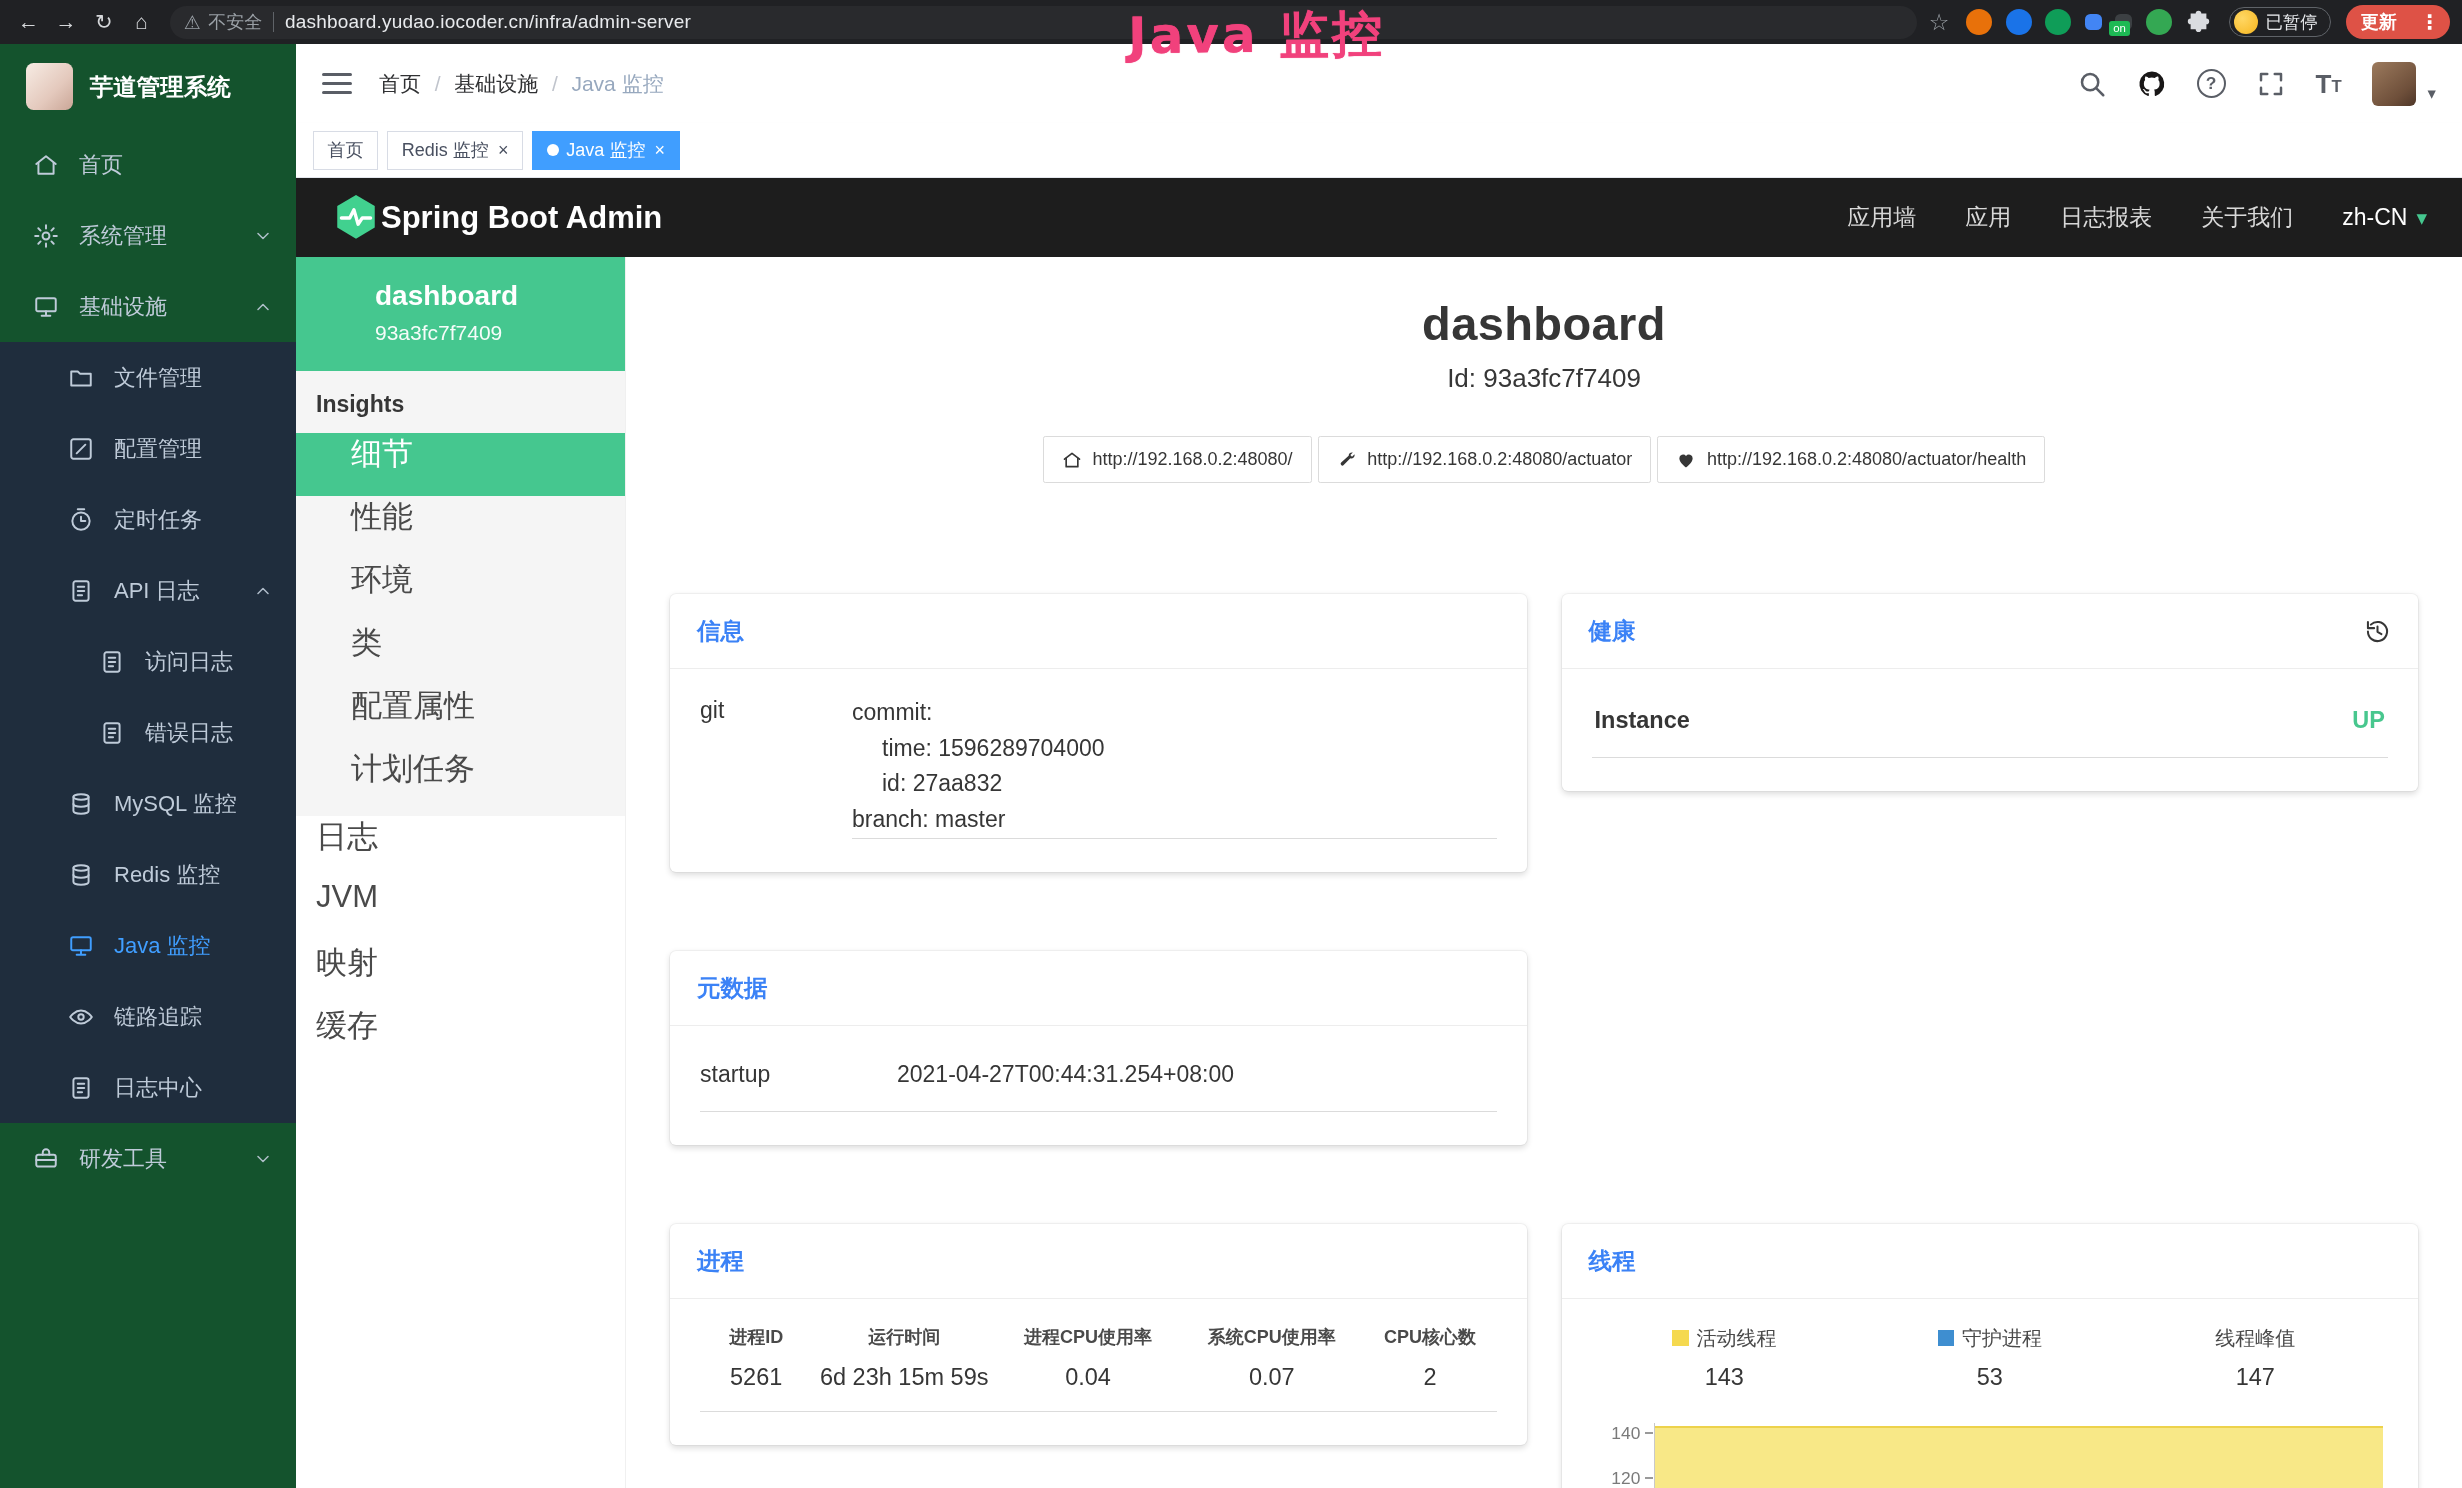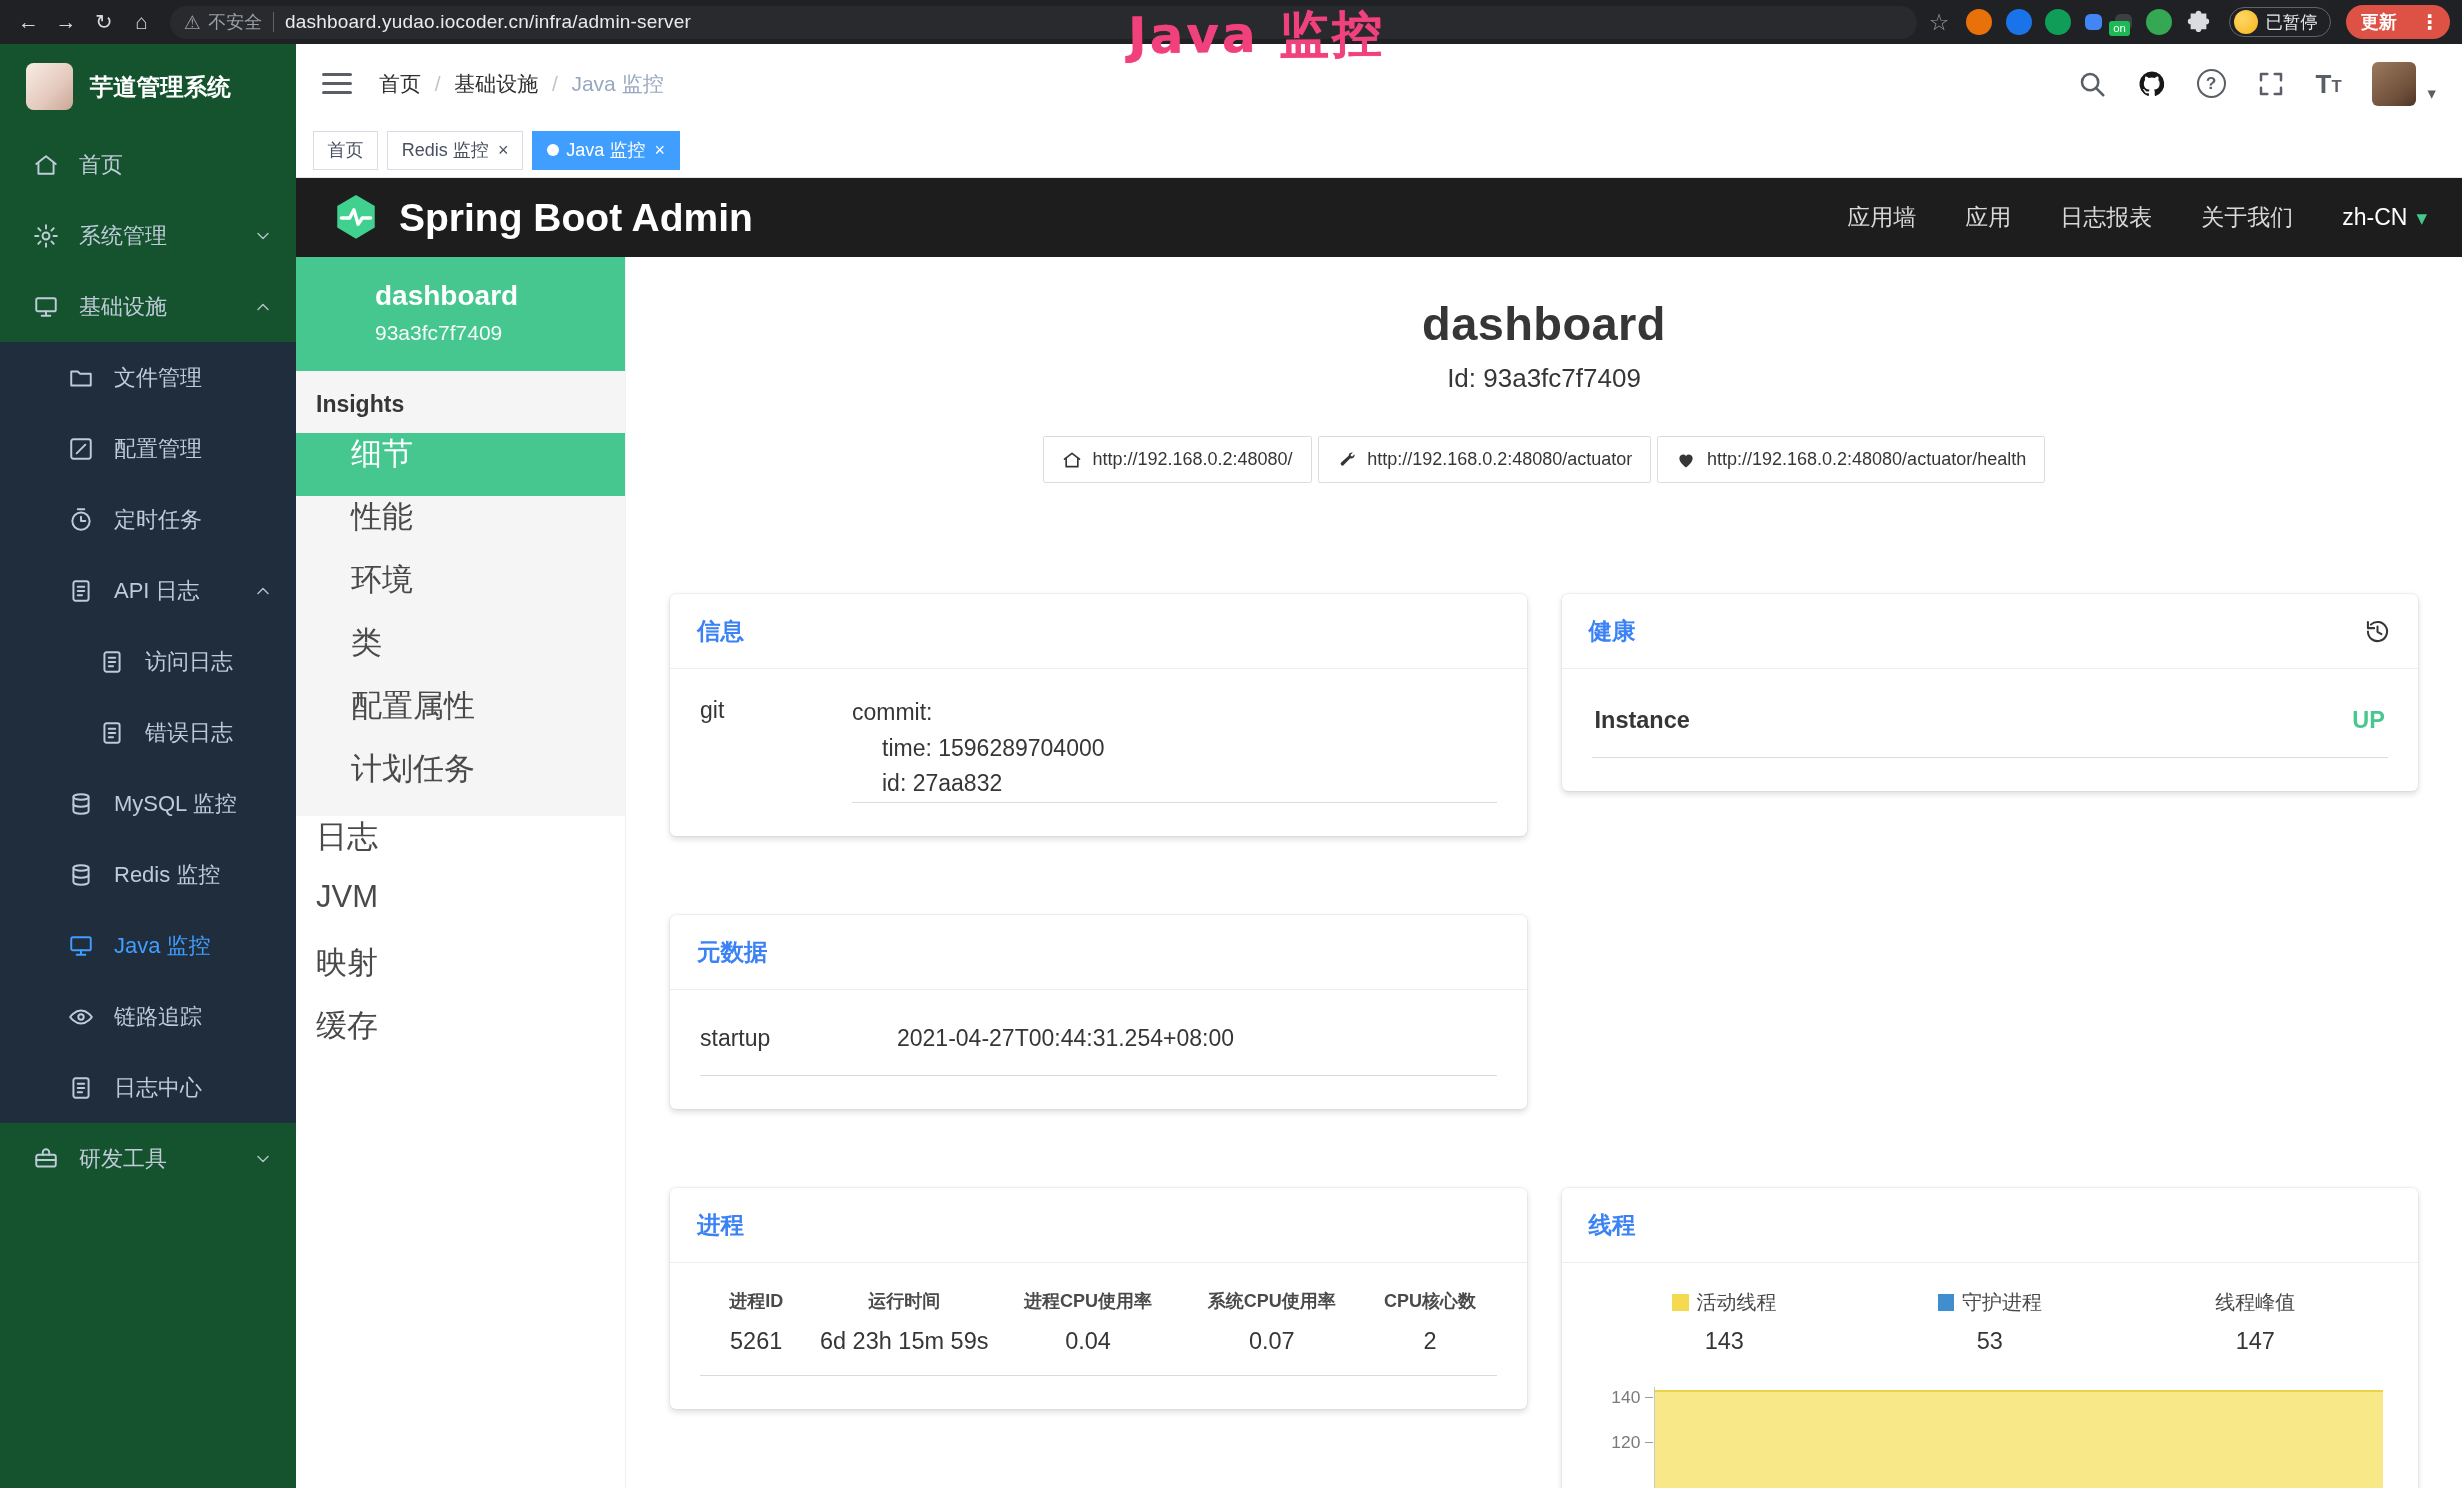--- a/index.html
+++ b/index.html
@@ -60,21 +60,21 @@
 .avatar{width:44px;height:44px;border-radius:6px;background:linear-gradient(140deg,#9c7a5d,#6e4f3a 70%,#4e3628);cursor:pointer}
 .av-caret{color:#5a5e66;font-size:16.7px;margin-left:-18px;align-self:flex-end;padding-bottom:1.5px}
 
 .tags-view{height:55px;display:flex;align-items:center;gap:9px;padding:0 16.7px;background:#fff;border-bottom:0.8px solid #e4e7ed;box-shadow:0 0.8px 3px rgba(0,0,0,.06)}
 .tag{display:flex;align-items:center;gap:7.6px;height:39px;padding:0 13.7px;border:0.8px solid #d8dce5;background:#fff;color:#495060;font-size:18px;cursor:pointer;white-space:nowrap}
 .tag.active{border-color:#409eff;color:#fff}
 .tclose{font-size:18px;margin-left:1.5px;cursor:pointer}
 .tdot{width:12px;height:12px;border-radius:50%;background:#fff}
 
 .sba-nav{height:79px;background:#1d1d1d;display:flex;align-items:center;padding:0 35px;color:#e8e8e8;flex:0 0 auto}
-.sba-brand{display:flex;align-items:center;gap:18px;font-size:39px;font-weight:700;color:#fff;cursor:pointer}
+.sba-brand{display:flex;align-items:center;font-size:31px;font-weight:700;color:#fff;cursor:pointer}
 .brand-logo{width:50px;height:50px}
 .brand-logo svg{width:100%;height:100%}
 .sba-links{margin-left:auto;display:flex;align-items:center;gap:49px;font-size:23px;color:#d8d8d8}
 .slink{cursor:pointer;white-space:nowrap}
 .slocale{display:flex;align-items:center;gap:9px;color:#fff;cursor:pointer}
 .lcaret{font-size:21px}
 
 .sba-body{flex:1;display:flex;min-height:0;background:#fff}
 .sba-side{width:330px;flex:0 0 auto;border-right:0.8px solid #f0f0f0;display:flex;flex-direction:column}
 .inst-head{color:#fff;padding:23px 20px 26px 79px;cursor:pointer}
@@ -503,20 +503,21 @@
               <div class="card-head" data-name="info-card-header">
                 <span class="card-title" data-name="card-title">信息</span>
               </div>
               <div class="card-body" data-name="info-card-body">
                 <div class="kv">
                   <div class="kv-key" data-name="info-key">git</div>
                   <div class="kv-val" data-name="info-value">
                     <div class="ln" data-name="info-line">commit:</div>
                     <div class="ln ind" data-name="info-line">time: 1596289704000</div>
                     <div class="ln ind" data-name="info-line">id: 27aa832</div>
+                    <div class="ln" data-name="info-line">branch: master</div>
                   </div>
                 </div>
               </div>
             </section>
 
             <section class="card" data-name="health-card">
               <div class="card-head" data-name="health-card-header">
                 <span class="card-title" data-name="card-title">健康</span>
                 <span class="hicon" data-name="history-icon">
                     <svg viewBox="0 0 24 24">

